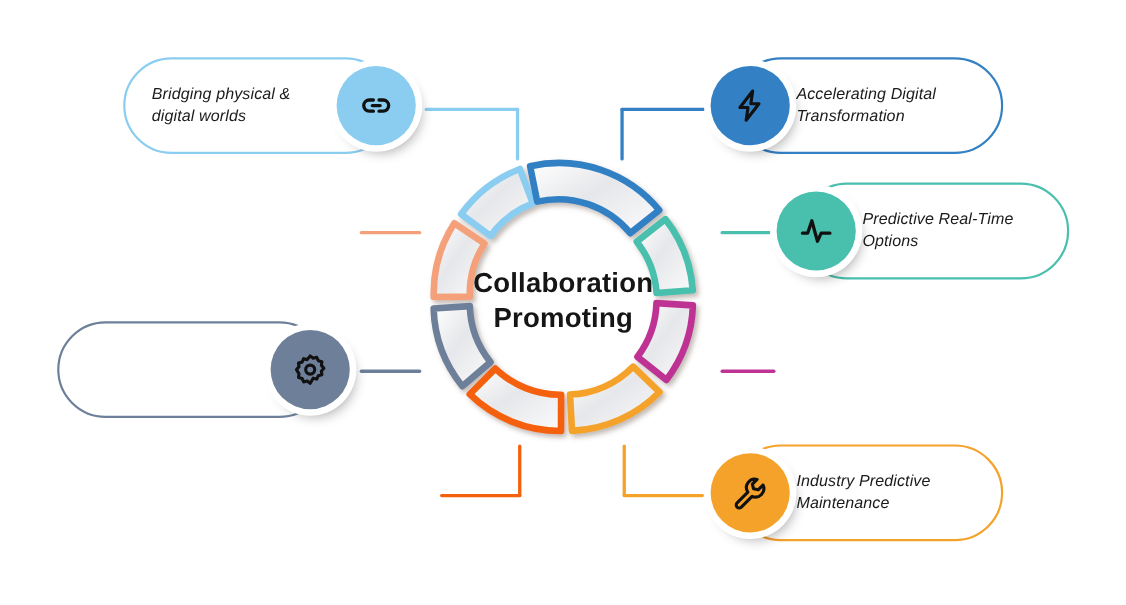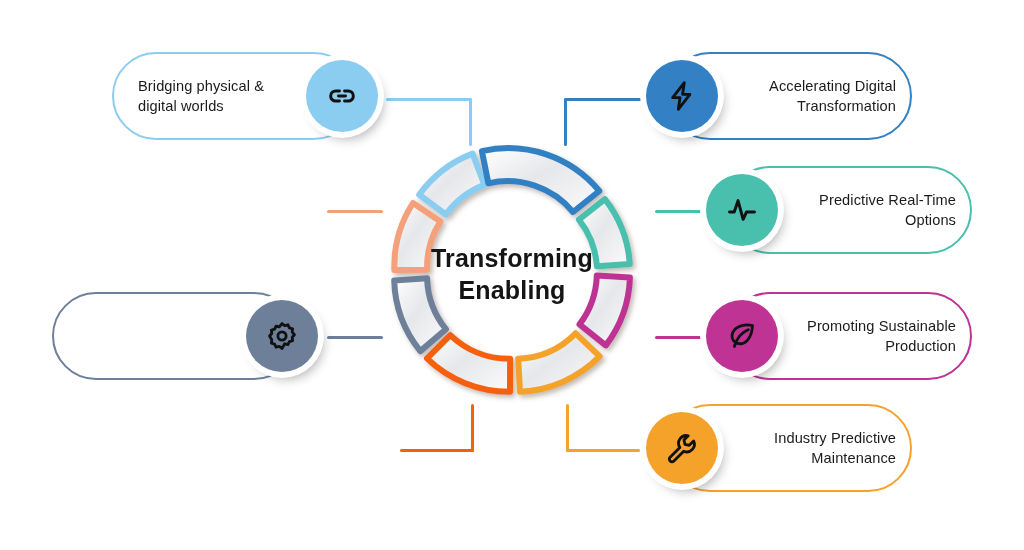--- a/index.html
+++ b/index.html
@@ -12,21 +12,21 @@
   #stage { position:relative; width:1024px; height:550px; background:#fff; }
 
   
   .conn { position:absolute; }
   .conn .h { position:absolute; height:3px; border-radius:2px; }
   .conn .v { position:absolute; width:3px; border-radius:2px; }
 
   
   .card {
     position:absolute;
-    width:246px; height:88px;
+    width:246px; height:88px;font-style:italic;
   }
   .pill {
     position:absolute; inset:0;
     border:2.2px solid #999;
     border-radius:46px;
     background:#ffffff;
   }
   
   .pill-shadow {
     position:absolute;
@@ -39,21 +39,21 @@
   }
   .card-label {
     position:absolute;
     top:50%; transform:translateY(-50%);
     font-size:14.6px;
     line-height:1.38;
     color:#1b1b1b;
     letter-spacing:.1px;
   }
   .card.left .card-label  { left:26px; width:168px; text-align:left; }
-  .card.right .card-label { right:16px; width:172px; text-align:right; }
+  .card.right .card-label { right:16px; width:172px; text-align:left; }
 
   .badge {
     position:absolute;
     top:50%;
     width:72px; height:72px;
     margin-top:-36px;
     border-radius:50%;
     display:flex; align-items:center; justify-content:center;
     box-shadow: 0 0 0 6px #ffffff, 5px 7px 11px rgba(0,0,0,.30);
   }
@@ -138,22 +138,22 @@
         <path d="M 233.6 228.4 A 118 118 0 0 1 154.0 263.7 L 152.2 230.7 A 85 85 0 0 0 209.6 205.3 Z" stroke="#F5A22B"></path>
 
         <path d="M 144.0 263.8 A 118 118 0 0 1 61.0 230.4 L 84.3 207.1 A 85 85 0 0 0 144.1 230.8 Z" stroke="#F4610C"></path>
 
         <path d="M 54.3 223.1 A 118 118 0 0 1 28.2 152.4 L 61.1 150.3 A 85 85 0 0 0 79.9 201.2 Z" stroke="#6E8099"></path>
 
         <path d="M 28.3 142.0 A 118 118 0 0 1 47.0 75.0 L 74.4 93.4 A 85 85 0 0 0 61.1 141.7 Z" stroke="#F4A07A"></path>
       </g>
     </svg>
     <div id="center-title">
-      <div>Transforming</div>
-      <div>Enabling</div>
+      <div>Collaboration</div>
+      <div>Promoting</div>
     </div>
   </div>
 
   <div class="card left" style="left:112px;top:52px;">
     <div class="pill-shadow" style="border-color:#8ACDF0;"></div>
     <div class="pill" style="border-color:#8ACDF0;"></div>
     <div class="card-label">Bridging physical &amp; digital worlds</div>
     <div class="badge" style="background:#8ACDF0;">
       <span>
         <svg viewBox="0 0 24 24" fill="none" stroke="#111" stroke-width="2.1" stroke-linecap="round">
@@ -199,33 +199,20 @@
     <div class="card-label">Predictive Real-Time Options</div>
     <div class="badge" style="background:#49BFAE;">
       <span>
         <svg viewBox="0 0 24 24" fill="none" stroke="#111" stroke-width="2.1" stroke-linecap="round" stroke-linejoin="round">
           <path d="M3.2 13.4h3.3L9.2 5.4l3.6 13.2 2.4-5.2h5.6"></path>
         </svg>
       </span>
     </div>
   </div>
 
-  <div class="card right" style="left:726px;top:292px;">
-    <div class="pill-shadow" style="border-color:#BE3394;"></div>
-    <div class="pill" style="border-color:#BE3394;"></div>
-    <div class="card-label">Promoting Sustainable Production</div>
-    <div class="badge" style="background:#BE3394;">
-      <span>
-        <svg viewBox="0 0 24 24" fill="none" stroke="#111" stroke-width="2" stroke-linecap="round" stroke-linejoin="round">
-          <path d="M19.4 4.6c-7.4-1.6-13.6 1.6-14.4 6.6-.5 3.2 1.6 5.8 4.6 6.2 5 .7 9.4-4.2 9.8-12.8z"></path>
-          <path d="M16.4 7.6C11.8 9.4 8.4 13.4 6.6 19.4"></path>
-        </svg>
-      </span>
-    </div>
-  </div>
 
   <div class="card right" style="left:666px;top:404px;">
     <div class="pill-shadow" style="border-color:#F5A22B;"></div>
     <div class="pill" style="border-color:#F5A22B;"></div>
     <div class="card-label">Industry Predictive Maintenance</div>
     <div class="badge" style="background:#F5A22B;">
       <span>
         <svg viewBox="0 0 24 24" fill="none" stroke="#111" stroke-width="2" stroke-linecap="round" stroke-linejoin="round">
           <path d="M16.4 3.4a5.4 5.4 0 0 0-5.9 8.2L3.6 18.5a1.9 1.9 0 0 0 2.7 2.7l6.9-6.9a5.4 5.4 0 0 0 7-7.3l-3.1 3.1-3-.7-.7-3z"></path>
         </svg>

